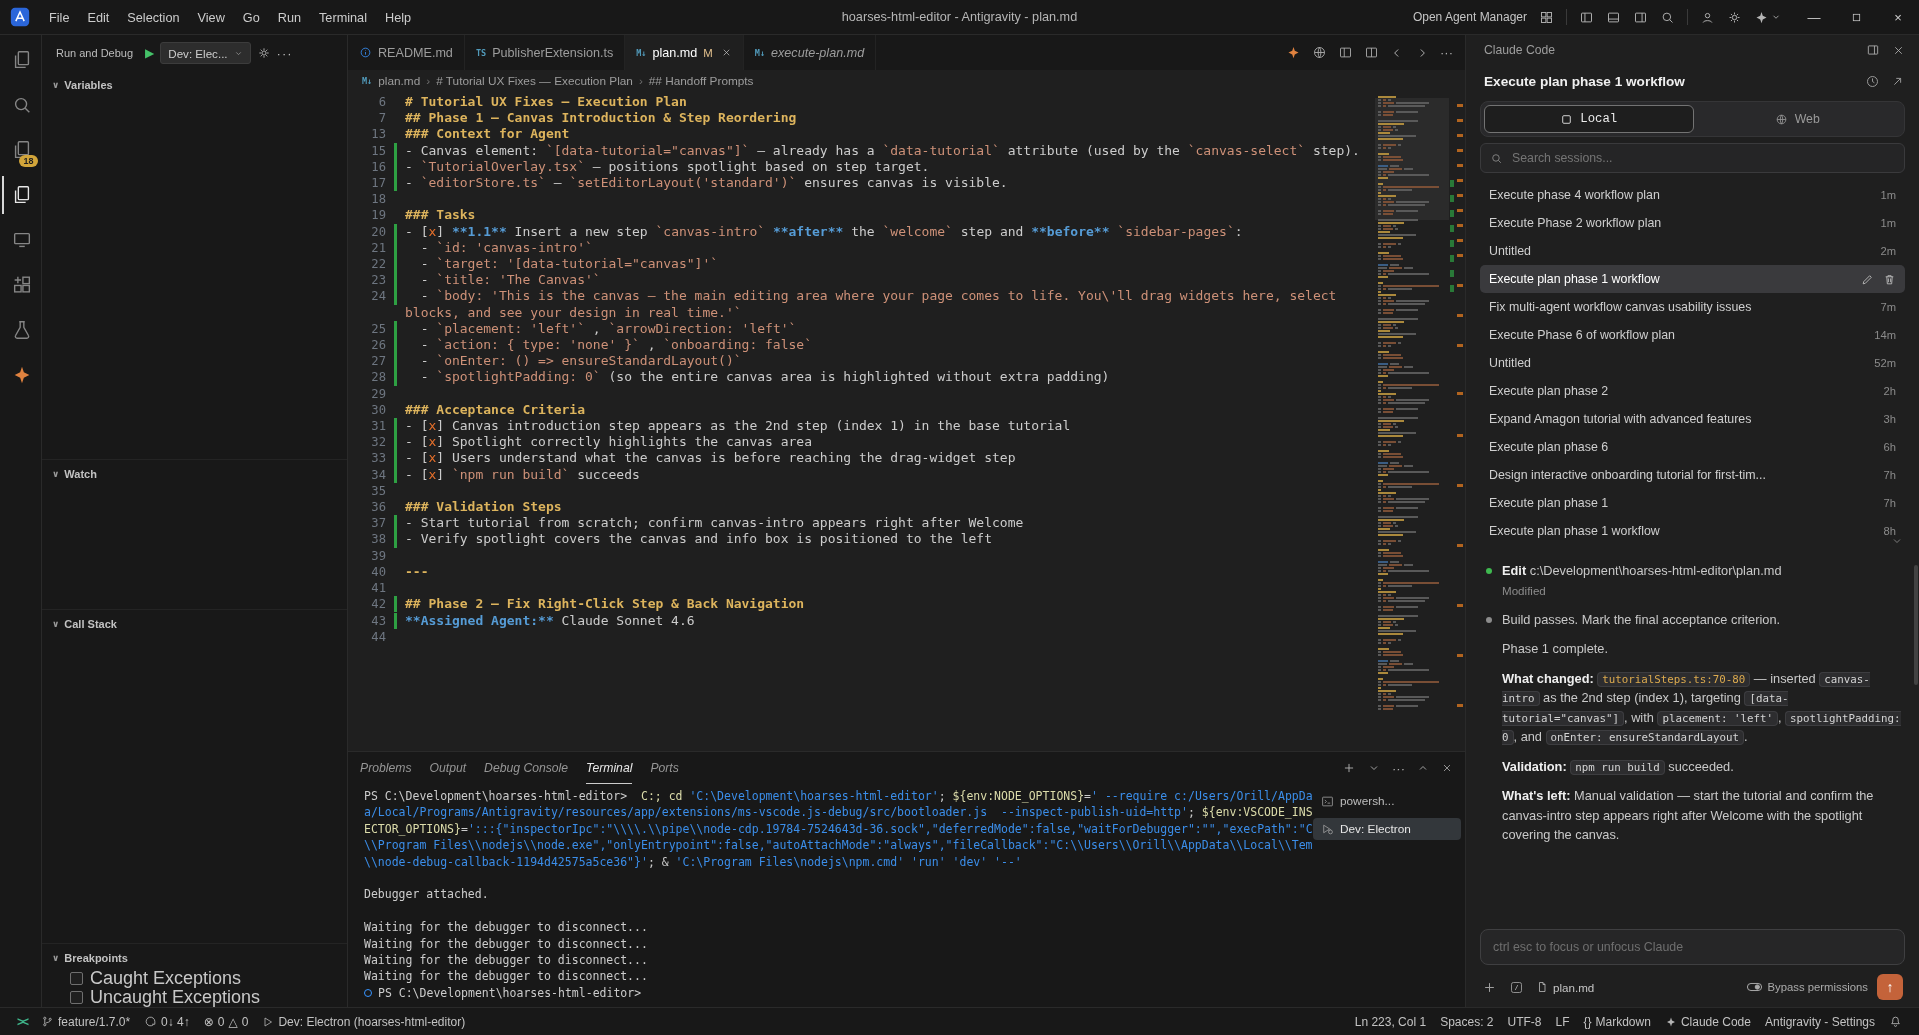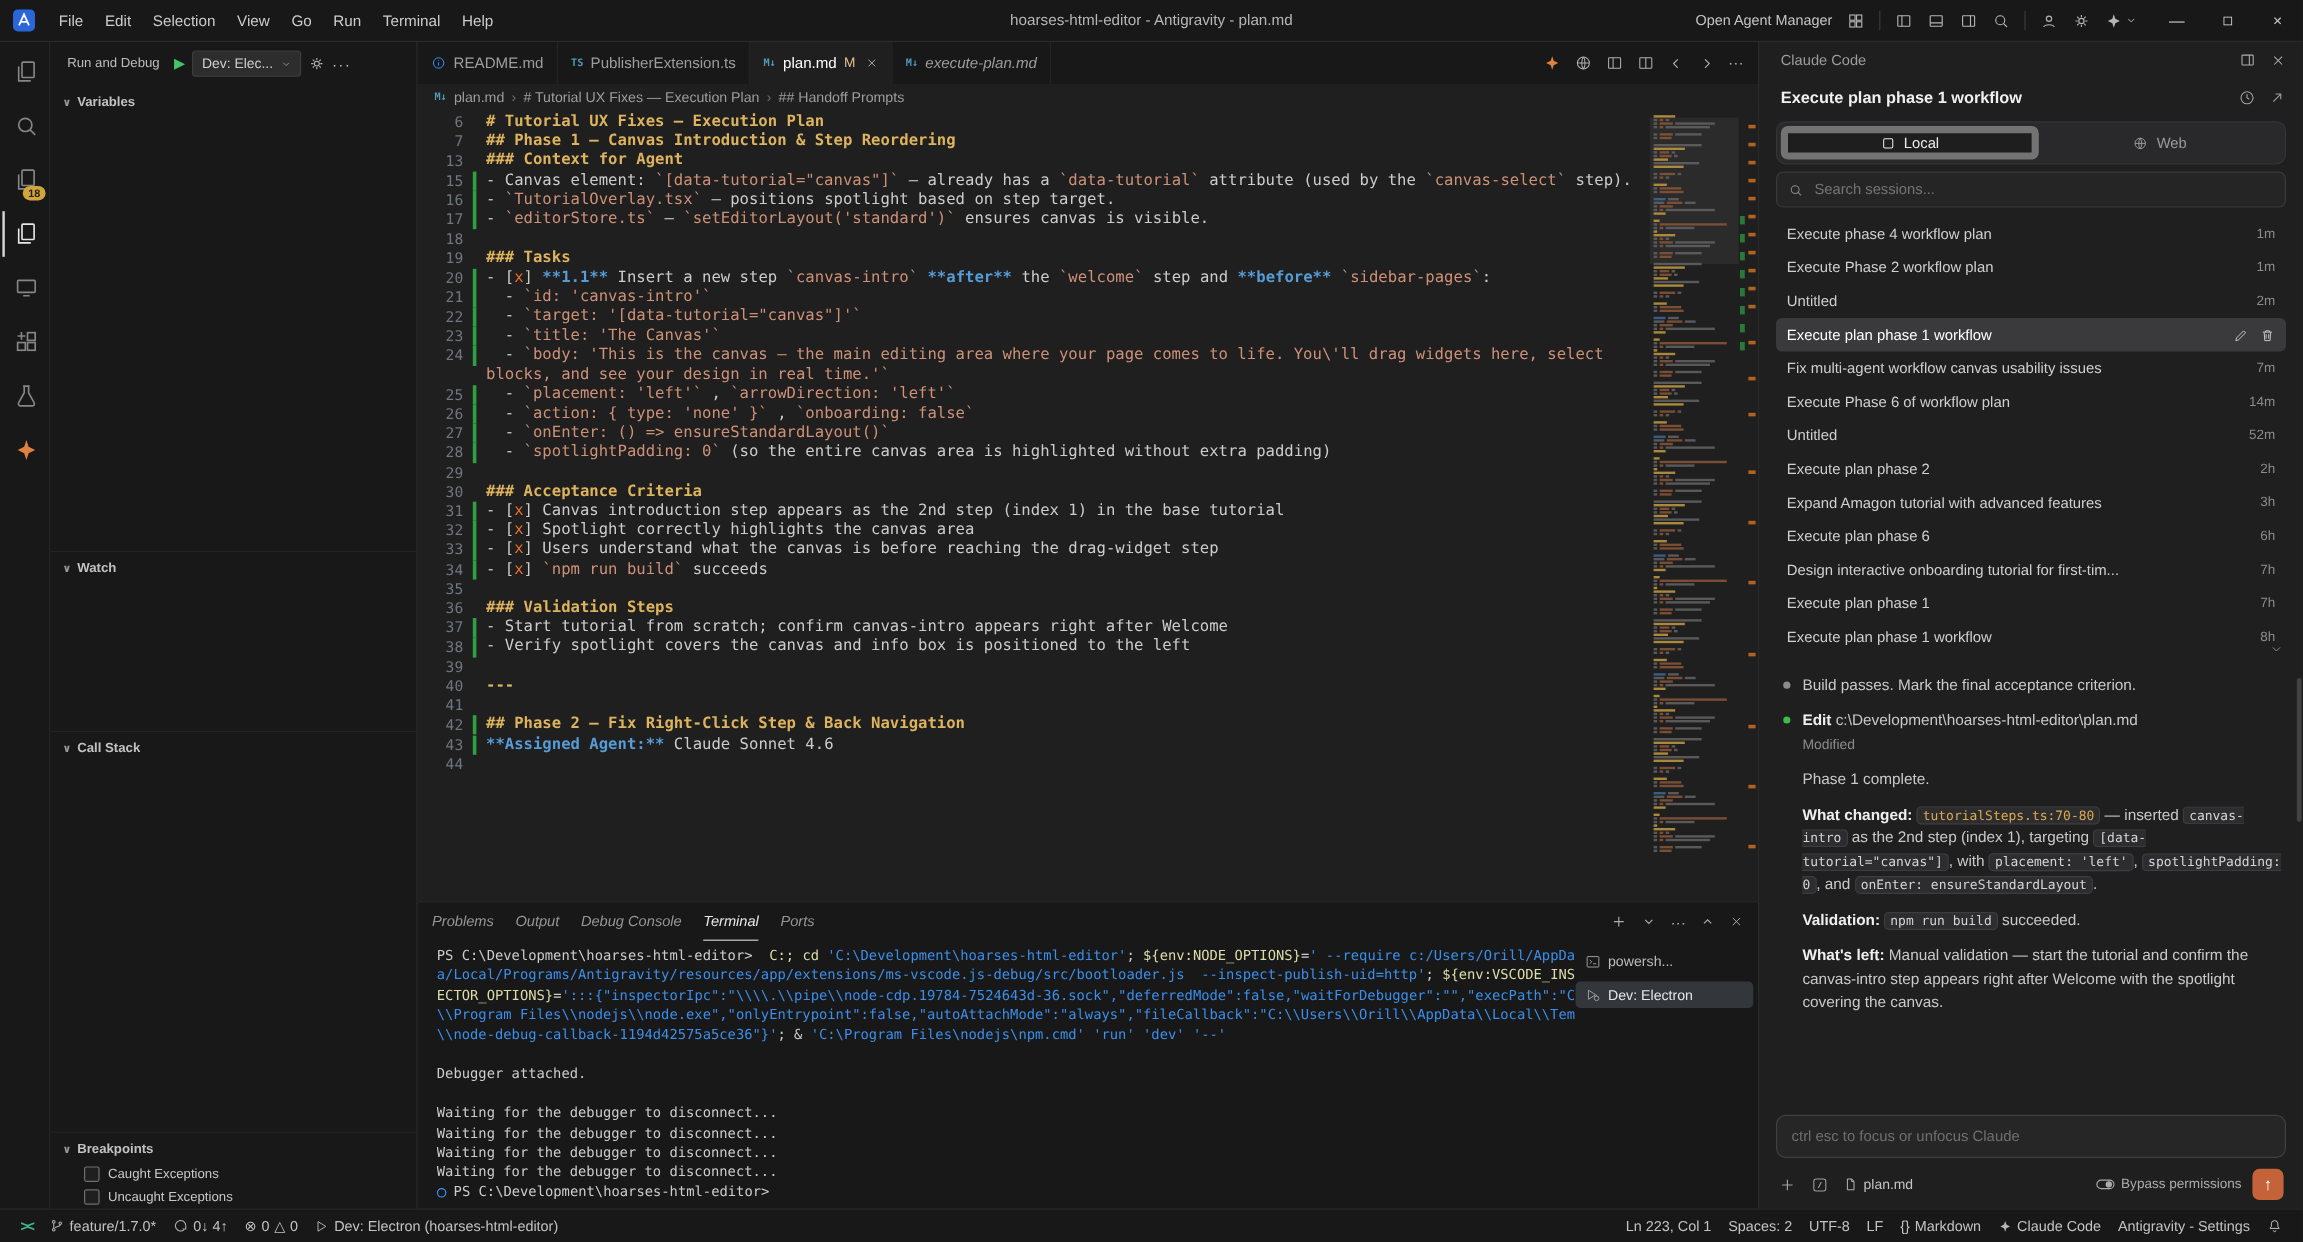--- a/index.html
+++ b/index.html
@@ -42,21 +42,21 @@
   .cfg .ic{color:#9a9a9a;}
   .sb-gear{color:#bdbdbd;}
   .sb-more{color:#bdbdbd;font-size:13px;letter-spacing:1px;}
   .section{padding:3px 0 0 6px;}
   .sec-head{display:flex;align-items:center;gap:5px;font-size:11px;font-weight:bold;color:#c2c2c2;height:22px;padding-left:4px;}
   .sec-head .chev{color:#9a9a9a;font-size:9px;}
   .sec-variables{height:388px;}
   .sec-watch{height:150px;border-top:1px solid #242424;}
   .sec-callstack{flex:1 1 auto;border-top:1px solid #242424;}
   .sec-breakpoints{height:64px;border-top:1px solid #242424;}
-  .bp-row{display:flex;align-items:center;gap:7px;height:19px;padding-left:22px;font-size:11px;color:#c8c8c8;}
+  .bp-row{display:flex;align-items:center;gap:7px;height:19px;padding-left:22px;font-size:18px;color:#c8c8c8;}
   .bp-box{width:13px;height:13px;border:1px solid #6f6f6f;border-radius:2px;background:#1f1f1f;}
 
   
   .editorcol{flex:1 1 auto;display:flex;flex-direction:column;min-width:0;background:#1f1f1f;}
   .tabbar{flex:0 0 35px;background:#181818;display:flex;align-items:stretch;}
   .tabs{display:flex;}
   .tab{display:flex;align-items:center;gap:6px;padding:0 11px;font-size:12.6px;color:#9d9d9d;background:#181818;border-right:1px solid #232323;}
   .tab.active{background:#1f1f1f;color:#ffffff;}
   .tab.preview .tab-label{font-style:italic;}
   .tab-mod{color:#e2c08d;font-size:11.4px;}
@@ -112,21 +112,21 @@
 
   
   .claude{flex:0 0 454px;background:#1f1f1f;border-left:1px solid #2a2a2a;display:flex;flex-direction:column;position:relative;padding:0 12px;}
   .cp-head{flex:0 0 30px;display:flex;align-items:center;padding:0 2px 0 6px;color:#9d9d9d;font-size:12.2px;}
   .cp-head .icons{margin-left:auto;display:flex;gap:12px;color:#b0b0b0;}
   .cp-title{flex:0 0 32px;display:flex;align-items:center;padding:0 2px 0 6px;}
   .cp-title .t{font-size:13.6px;font-weight:bold;color:#f0f0f0;}
   .cp-title .icons{margin-left:auto;display:flex;gap:10px;color:#9f9f9f;}
   .toggle{flex:0 0 36px;margin:4px 2px 6px 2px;background:#29292b;border:1px solid #353537;border-radius:8px;display:flex;padding:3px;}
   .tg-half{flex:1;display:flex;align-items:center;justify-content:center;gap:7px;font-size:12.3px;color:#9a9a9a;border-radius:6px;}
-  .tg-half.active{background:#1e1e1e;border:6px solid #737373;color:#ececec;}
+  .tg-half.active{background:#1e1e1e;border:1px solid #737373;color:#ececec;font-family:Liberation Mono, monospace;}
   .searchbox{flex:0 0 30px;margin:0 2px 8px 2px;background:#252526;border:1px solid #3a3a3c;border-radius:6px;display:flex;align-items:center;padding:0 9px;gap:7px;color:#8b8b8b;}
   .searchbox input{flex:1;background:transparent;border:none;outline:none;color:#cccccc;font-size:12.3px;font-family:inherit;}
   .searchbox input::placeholder{color:#757575;}
   .sessions{flex:0 0 366px;overflow:hidden;position:relative;padding:0 2px;}
   .srow{height:28px;display:flex;align-items:center;padding:0 9px;border-radius:5px;}
   .srow.sel{background:#3a3a3d;}
   .slabel{font-size:12.4px;color:#cfcfcf;white-space:nowrap;overflow:hidden;text-overflow:ellipsis;flex:1 1 auto;}
   .srow.sel .slabel{color:#ffffff;}
   .stime{font-size:11.2px;color:#8b8b8b;margin-left:10px;flex:0 0 auto;}
   .srow .act{color:#c9c9c9;margin-left:9px;}
@@ -1054,31 +1054,31 @@
             <span class="slabel">Execute plan phase 1 workflow</span>
             <span class="stime">8h</span>
           </div>
           <span class="ic list-more">
             <svg width="12" height="12" viewBox="0 0 24 24" fill="none" stroke="currentColor" stroke-width="1.5">
               <path d="M6 9l6 6 6-6"></path>
             </svg>
           </span>
         </div>
       <div class="chat" id="chat">
-          <div class="citem bullet">
-            <span class="cdot"></span>
-            <div class="cbody">
-              <div class="cline"><span class="cs-p">Build passes. Mark the final acceptance criterion.</span></div>
-            </div>
-          </div>
           <div class="citem tool">
             <span class="cdot green"></span>
             <div class="cbody">
               <div class="cline"><span class="cs-b">Edit </span><span class="cs-p">c:\Development\hoarses-html-editor\plan.md</span></div>
               <div class="csub">Modified</div>
+            </div>
+          </div>
+          <div class="citem bullet">
+            <span class="cdot"></span>
+            <div class="cbody">
+              <div class="cline"><span class="cs-p">Build passes. Mark the final acceptance criterion.</span></div>
             </div>
           </div>
           <div class="citem para">
             <div class="cbody">
               <div class="cline"><span class="cs-p">Phase 1 complete.</span></div>
             </div>
           </div>
           <div class="citem para">
             <div class="cbody">
               <div class="cline"><span class="cs-b">What changed: </span><span class="cs-chiplink">tutorialSteps.ts:70-80</span><span class="cs-p"> — inserted </span><span class="cs-chip">canvas-intro</span><span class="cs-p"> as the 2nd step (index 1), targeting </span><span class="cs-chip">[data-tutorial="canvas"]</span><span class="cs-p">, with </span><span class="cs-chip">placement: 'left'</span><span class="cs-p">, </span><span class="cs-chip">spotlightPadding: 0</span><span class="cs-p">, and </span><span class="cs-chip">onEnter: ensureStandardLayout</span><span class="cs-p">.</span></div>

